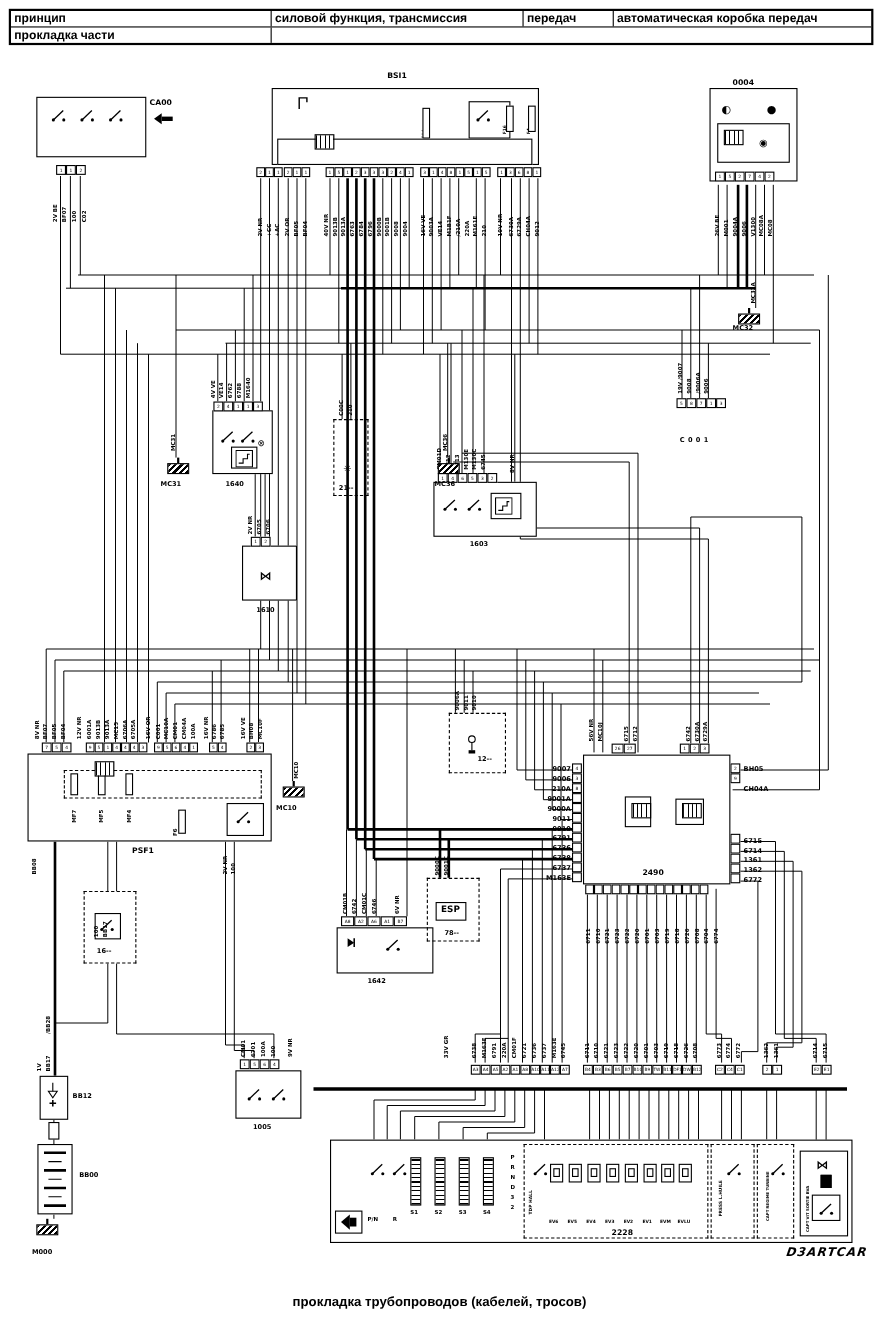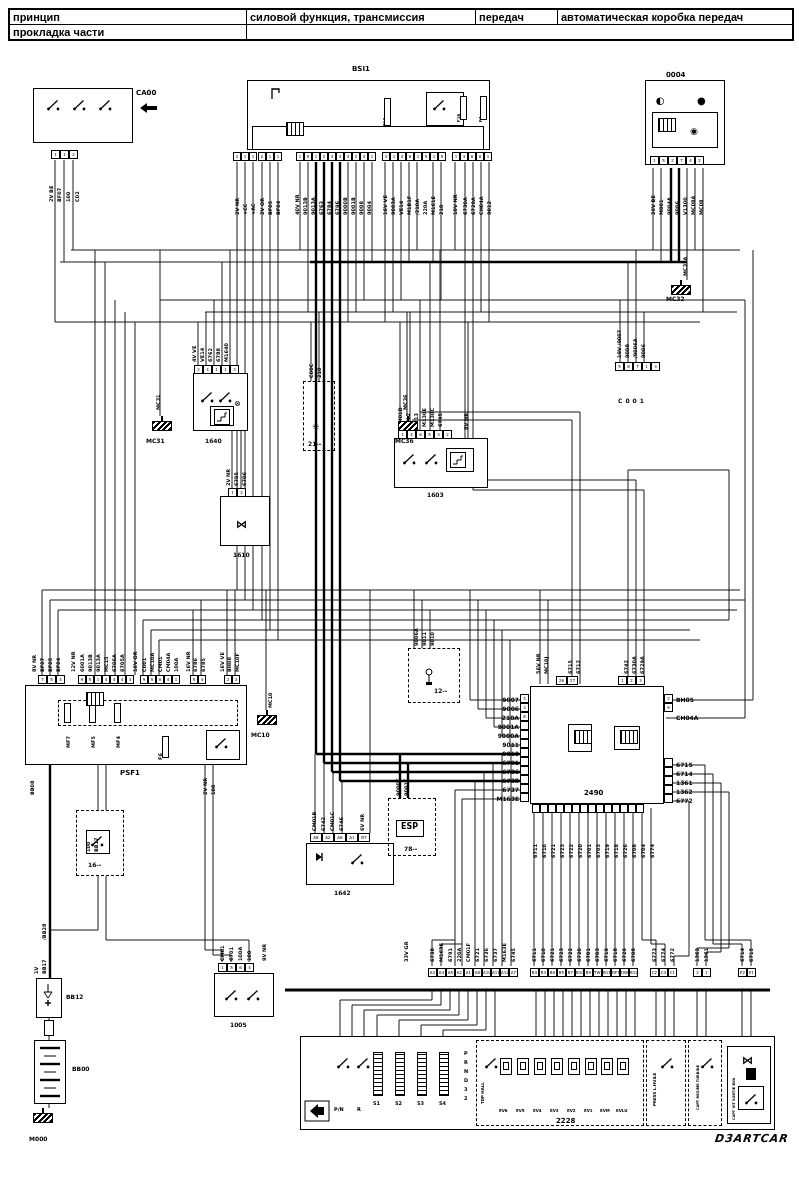--- a/index.html
+++ b/index.html
@@ -1079,13 +1079,14 @@
       <div class="ic" style="left: 744px; top: 1092px;">
         <svg width="14" height="13">
           <circle cx="2.5" cy="11" r="1.4"></circle>
           <circle cx="12" cy="11" r="1.4"></circle>
           <line x1="2.5" y1="11" x2="11.5" y2="2.5" stroke="#000" stroke-width="1.2"></line>
         </svg>
       </div>
     </div>
 
   <div id="wm">D3ARTCAR</div>
+  <div id="cap">прокладка трубопроводов (кабелей, тросов)</div>
 </div>
 
 </body></html>

